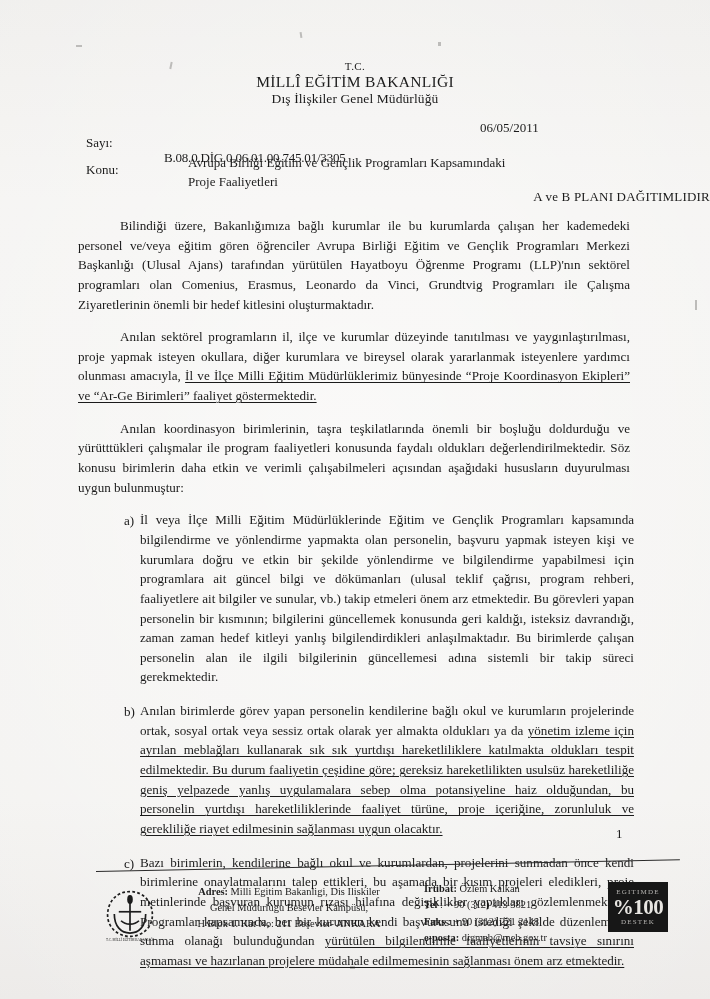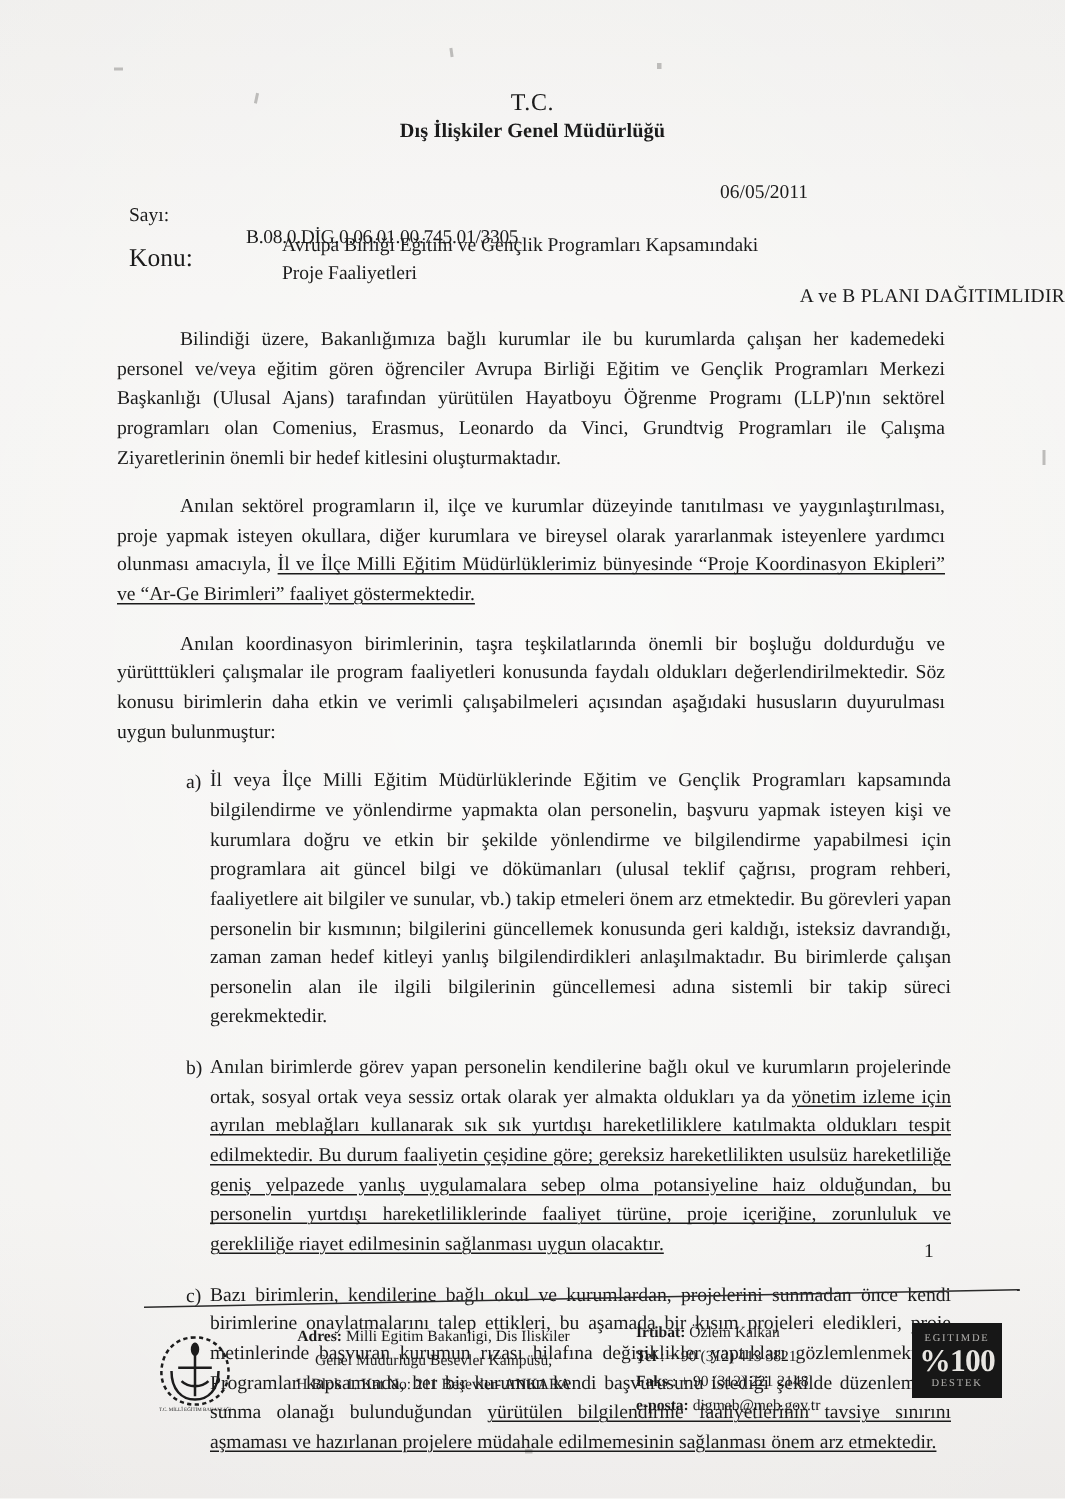--- a/index.html
+++ b/index.html
@@ -31,31 +31,30 @@
   
   .letterhead {
     position: absolute;
     top: 60px;
     left: 0;
     right: 0;
     text-align: center;
     line-height: 1.18;
   }
   .lh-tc {
-    font-size: 16px;
+    font-size: 11px;
     letter-spacing: 0.4px;
   }
   .lh-ministry {
     font-size: 15.5px;
     letter-spacing: 0.3px;
   }
   .lh-dept {
     font-size: 13.5px;
     letter-spacing: 0.1px;
-    font-weight: bold;
   }
 
   .meta {
     position: absolute;
     top: 120px;
     left: 0;
     right: 0;
     height: 70px;
   }
   .meta-date {
@@ -75,21 +74,21 @@
     top: 9px;
     left: 164px;
     font-size: 13px;
     letter-spacing: -0.2px;
     margin-top: 21px;
   }
   .lbl-konu {
     position: absolute;
     top: 42px;
     left: 86px;
-    font-size: 17px;
+    font-size: 13px;
   }
   .val-konu {
     position: absolute;
     top: 34px;
     left: 164px;
     font-size: 13px;
     line-height: 1.45;
     width: 330px;
     margin-left: 24px;
   }
@@ -238,20 +237,21 @@
 
     <div class="speck" style="left:170px;top:62px;width:2px;height:7px;transform:rotate(12deg);"></div>
     <div class="speck" style="left:300px;top:32px;width:2px;height:6px;transform:rotate(-8deg);"></div>
     <div class="speck" style="left:438px;top:42px;width:3px;height:4px;"></div>
     <div class="speck" style="left:76px;top:45px;width:6px;height:2px;"></div>
     <div class="speck" style="left:695px;top:300px;width:2px;height:10px;"></div>
     <div class="speck" style="left:350px;top:966px;width:5px;height:3px;"></div>
 
     <div class="letterhead">
       <div class="lh-tc">T.C.</div>
+      <div class="lh-ministry">MİLLÎ EĞİTİM BAKANLIĞI</div>
       <div class="lh-dept">Dış İlişkiler Genel Müdürlüğü</div>
     </div>
 
     <div class="meta">
       <div class="meta-date">06/05/2011</div>
       <div class="lbl-sayi">Sayı:</div>
       <div class="val-sayi">B.08.0.DİG.0.06.01.00.745.01/3305</div>
       <div class="lbl-konu">Konu:</div>
       <div class="val-konu">Avrupa Birliği Eğitim ve Gençlik Programları Kapsamındaki Proje Faaliyetleri</div>
     </div>

